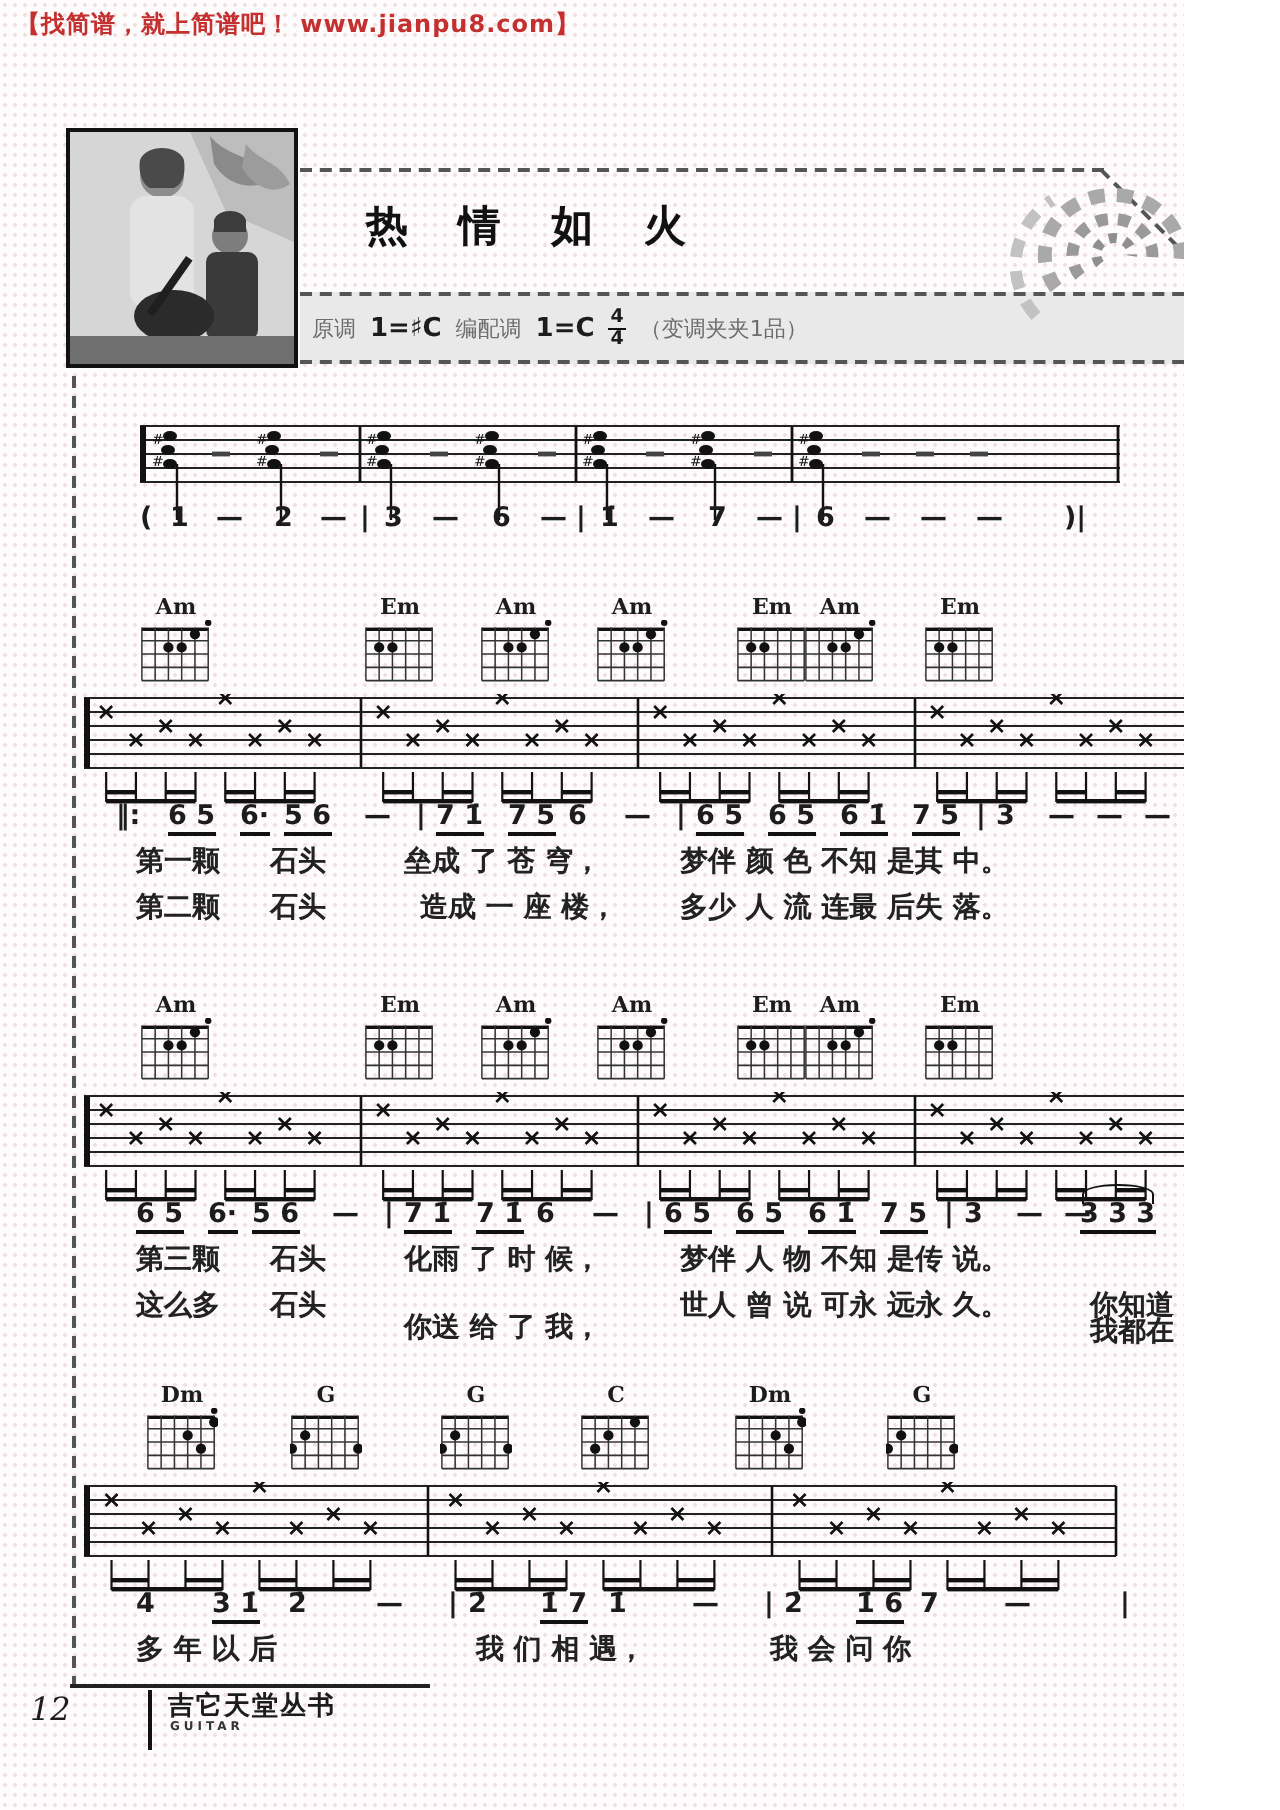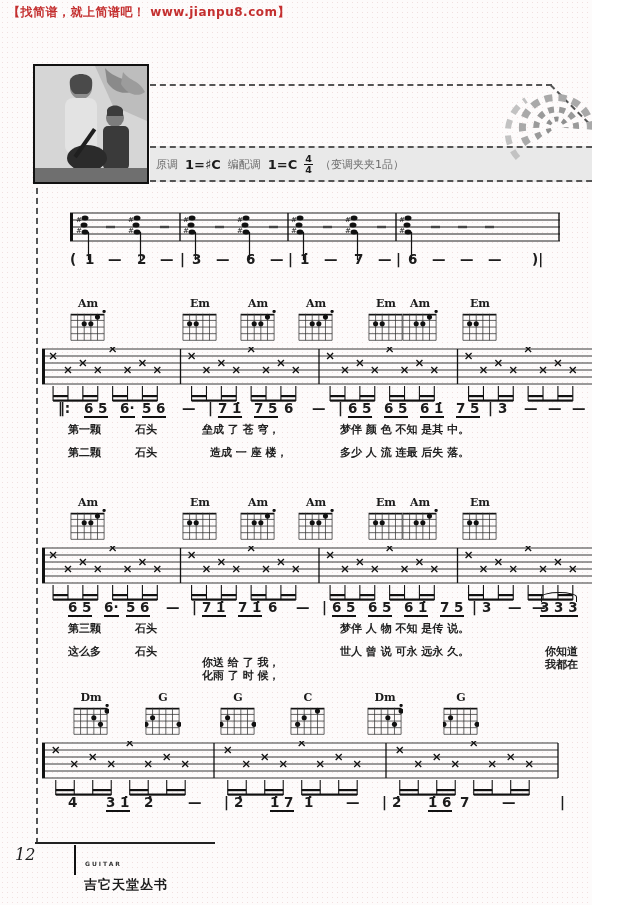--- a/index.html
+++ b/index.html
@@ -32,26 +32,26 @@
   .tok{position:absolute;top:0;white-space:pre;line-height:1.1;}
   .tok.u{border-bottom:2px solid #111;}
   .tok.arc::before{content:"";position:absolute;left:1px;right:1px;top:-8px;height:9px;
     border:1.6px solid #111;border-bottom:none;border-radius:50% 50% 0 0;}
   .system{position:absolute;left:0;width:565px;height:200px;}
   .chords{position:absolute;top:0;left:0;right:0;height:48px;}
   .chord{position:absolute;top:0;width:36px;text-align:center;font-weight:bold;}
   .chord b{display:block;font-size:11px;font-family:"DejaVu Serif",serif;margin:0 0 1px 0;line-height:1;}
   .tabwrap{position:absolute;top:49px;left:0;}
   .sys-num{top:103px;}
-  .lyr{position:absolute;left:0;width:565px;height:18px;font-size:11px;font-weight:bold;color:#222;}
+  .lyr{position:absolute;left:0;width:565px;height:18px;font-size:14px;font-weight:bold;color:#222;}
   .lyr span{position:absolute;white-space:pre;}
   .footer-rule{position:absolute;left:35px;top:842px;width:180px;height:2px;background:#222;}
   .page-no{position:absolute;left:15px;top:845px;font-family:"DejaVu Serif",serif;font-style:italic;font-size:16px;}
   .foot-v{position:absolute;left:74px;top:845px;width:2px;height:30px;background:#111;}
-  .logo{position:absolute;left:84px;top:844px;font-weight:bold;font-size:13px;letter-spacing:1px;margin-top:32px;}
+  .logo{position:absolute;left:84px;top:844px;font-weight:bold;font-size:13px;letter-spacing:1px;}
   .logo-sub{position:absolute;left:85px;top:860px;font-size:6px;font-weight:bold;letter-spacing:2px;color:#333;}
 </style>
 </head>
 <body>
 
 <div class="page">
 
   <div class="banner">【找简谱，就上简谱吧！ www.jianpu8.com】</div>
 
   <div class="photo">
@@ -70,20 +70,21 @@
       <rect x="58" y="62" width="4" height="34" transform="rotate(35 58 62)" fill="#1f1f1f"></rect>
       <rect x="0" y="102" width="112" height="14" fill="#6f6f6f"></rect>
     </svg>
   </div>
 
   <div class="dash dash-top"></div>
   <div class="dash dash-corner"></div>
   <div class="dash dash-right"></div>
   <div class="dash dash-left"></div>
 
+  <div class="title">热 情 如 火</div>
 
   <div class="stamp">
     <svg width="112" height="104" viewBox="0 0 112 104">
       <path d="M30 70 A34 30 0 1 1 92 58" fill="none" stroke="#a9a9a9" stroke-width="7" stroke-dasharray="8 6"></path>
       <path d="M42 64 A20 18 0 1 1 78 56" fill="none" stroke="#9a9a9a" stroke-width="6" stroke-dasharray="6 5"></path>
       <path d="M52 58 A9 8 0 1 1 68 54" fill="none" stroke="#8f8f8f" stroke-width="5" stroke-dasharray="4 4"></path>
       <path d="M20 84 A44 40 0 0 1 28 26" fill="none" stroke="#c2c2c2" stroke-width="6" stroke-dasharray="9 7"></path>
     </svg>
   </div>
 
@@ -740,21 +741,21 @@
           <span class="tok" style="left: 432px;">|</span>
           <span class="tok" style="left: 442px;">3</span>
           <span class="tok" style="left: 468px;">—</span>
           <span class="tok" style="left: 492px;">—</span>
           <span class="tok u arc" style="left: 500px;">3 3 3</span>
           <span class="tok" style="left: 552px;">|</span>
         </div>
     <div class="lyr" style="top: 124px;">
           <span style="left: 28px;">第三颗</span>
           <span style="left: 95px;">石头</span>
-          <span style="left: 162px; margin-top: 47px;">化雨 了 时 候，</span>
+          <span style="left: 162px;">化雨 了 时 候，</span>
           <span style="left: 300px;">梦伴 人 物 不知 是传 说。</span>
           <span style="left: 505px; margin-top: 36px;">我都在</span>
         </div>
         <div class="lyr" style="top: 147px;">
           <span style="left: 28px;">这么多</span>
           <span style="left: 95px;">石头</span>
           <span style="left: 162px; margin-top: 11px;">你送 给 了 我，</span>
           <span style="left: 300px;">世人 曾 说 可永 远永 久。</span>
           <span style="left: 505px;">你知道</span>
         </div>
@@ -973,20 +974,25 @@
           <span class="tok u" style="left: 230px;">1̇ 7</span>
           <span class="tok" style="left: 264px;">1̇</span>
           <span class="tok" style="left: 306px;">—</span>
           <span class="tok" style="left: 342px;">|</span>
           <span class="tok" style="left: 352px;">2̇</span>
           <span class="tok u" style="left: 388px;">1̇ 6</span>
           <span class="tok" style="left: 420px;">7</span>
           <span class="tok" style="left: 462px;">—</span>
           <span class="tok" style="left: 520px;">|</span>
         </div>
+    <div class="lyr" style="top: 124px;">
+          <span style="left: 28px;">多 年 以 后</span>
+          <span style="left: 198px;">我 们 相 遇，</span>
+          <span style="left: 345px;">我 会 问 你</span>
+        </div>
       </section>
   </div>
 
   <div class="footer-rule"></div>
   <div class="page-no">12</div>
   <div class="foot-v"></div>
   <div class="logo">吉它天堂丛书</div>
   <div class="logo-sub">GUITAR</div>
 
 </div>

